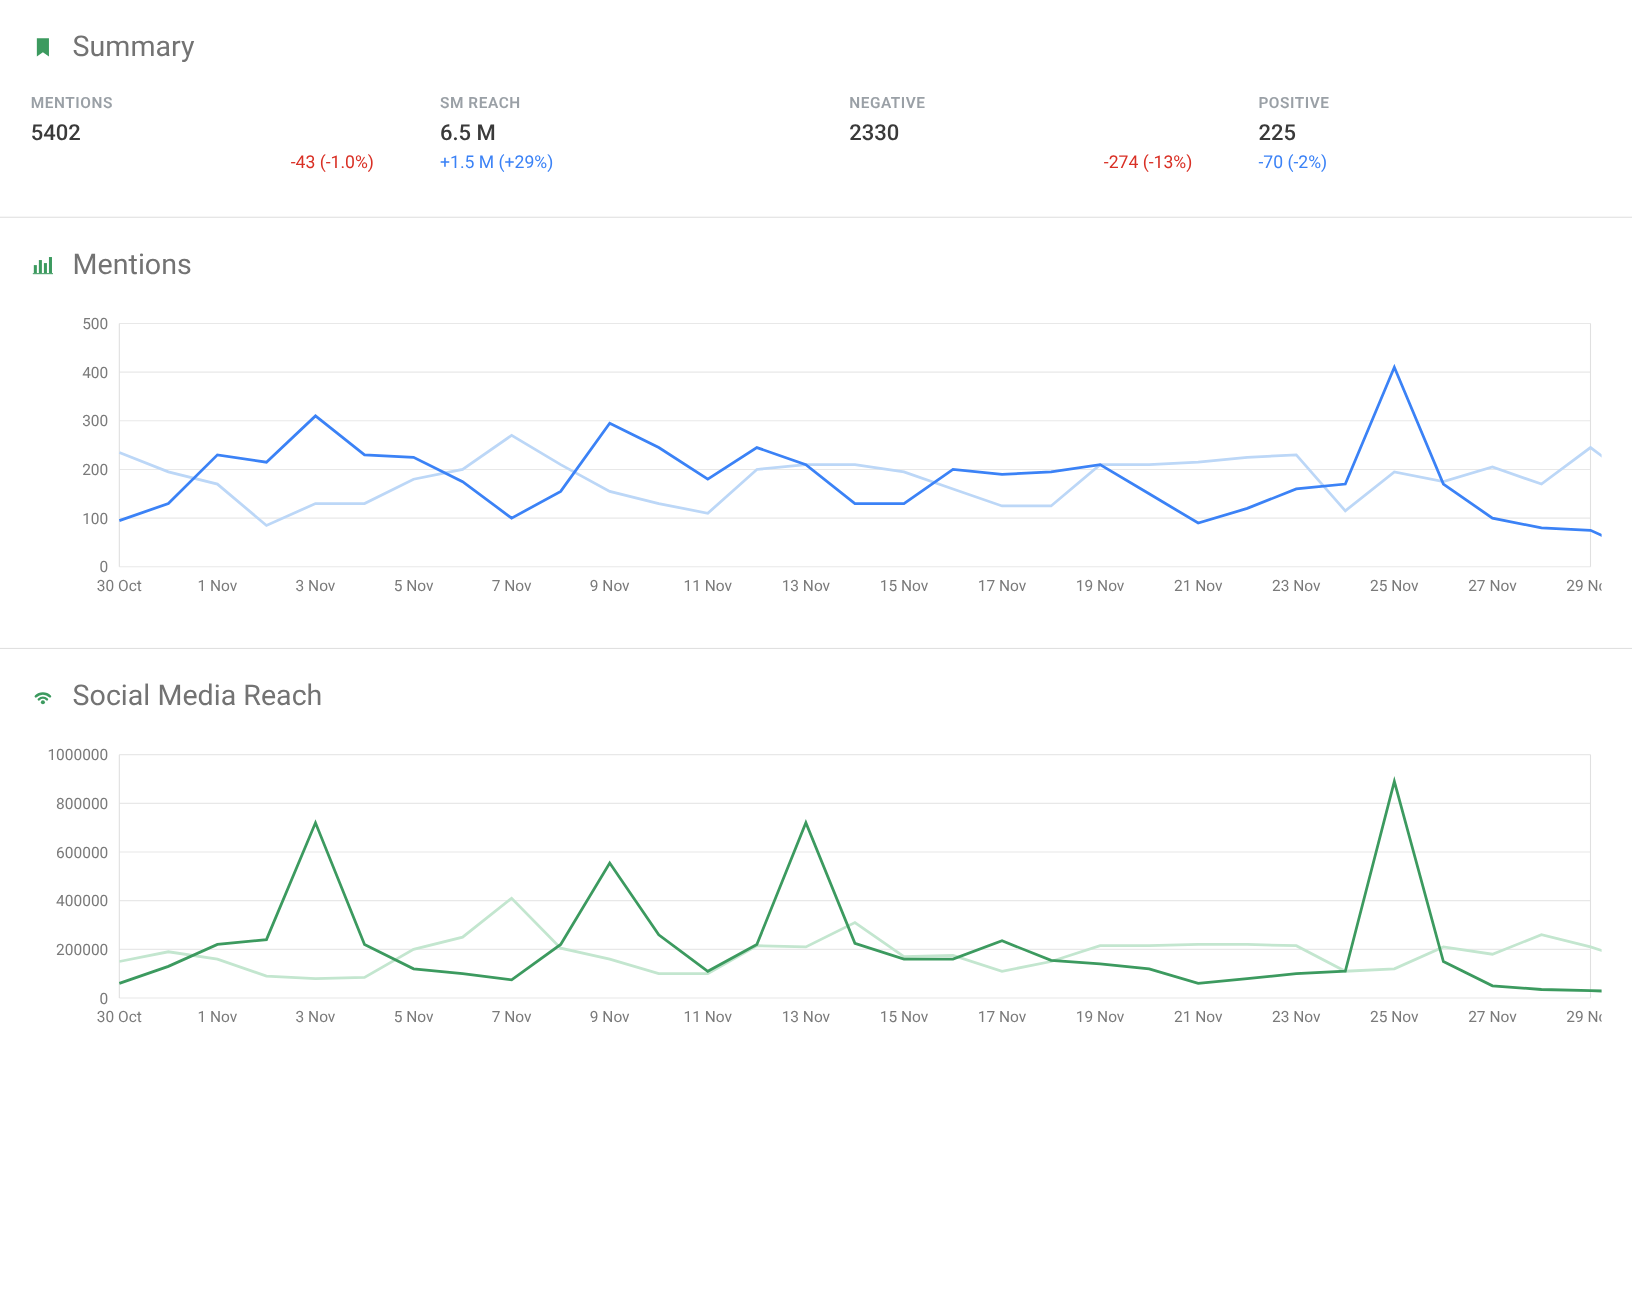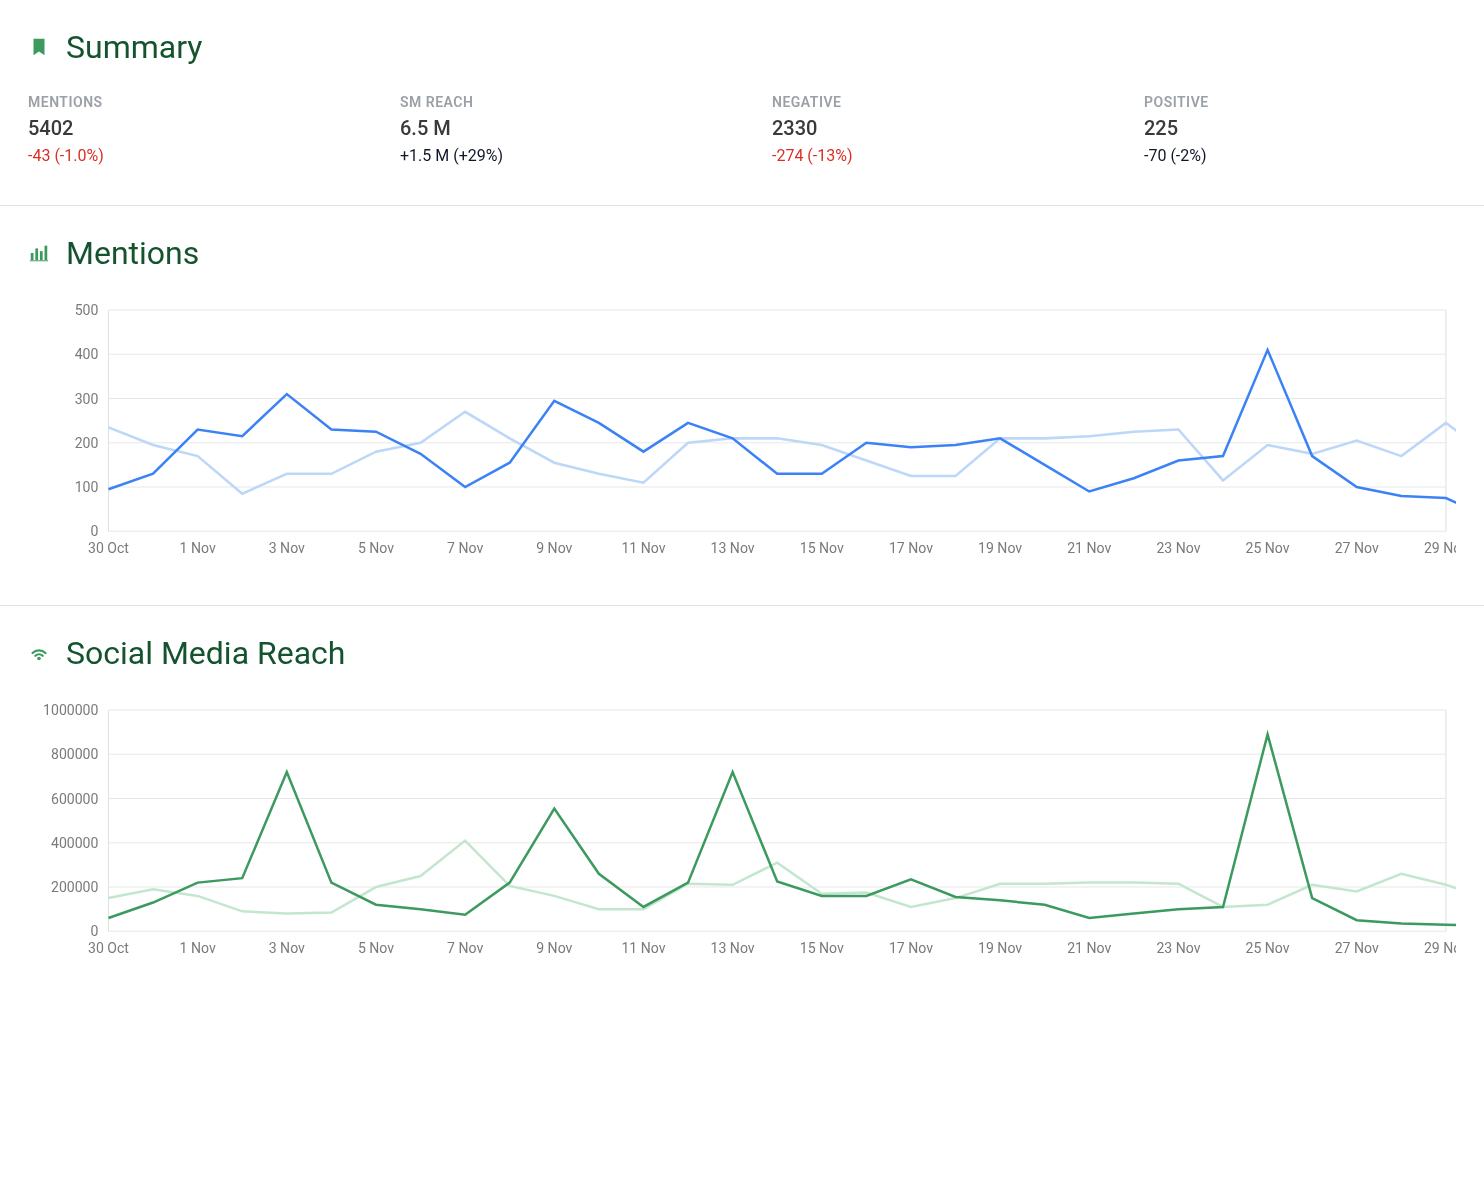--- a/index.html
+++ b/index.html
@@ -12,23 +12,23 @@
   .section {
     padding: 28px 28px 40px 28px;
     border-bottom: 1px solid #e0e0e0;
   }
   .section-header {
     display: flex;
     align-items: center;
     margin-bottom: 28px;
   }
   .section-header h2 {
-    font-size: 32px;
+    font-size: 26px;
     font-weight: 400;
-    color: #14532d;
+    color: #737373;
     margin-left: 16px;
   }
   .icon {
     width: 22px;
     height: 22px;
     display: inline-flex;
     align-items: center;
     justify-content: center;
   }
   .kpi-row {
@@ -48,22 +48,22 @@
   }
   .kpi-value {
     font-size: 20px;
     font-weight: 500;
     color: #3a3a3a;
     margin-bottom: 6px;
   }
   .kpi-delta {
     font-size: 16px;
   }
-  .delta-neg { color: #d93025; }
-  .delta-pos { color: #0f172a; }
+  .delta-neg { color: #d93025; text-align: right; }
+  .delta-pos { color: #3b82f6; }
   .chart-wrap {
     width: 100%;
   }
   svg.chart {
     width: 100%;
     height: auto;
   }
   .grid-line {
     stroke: #e8e8e8;
     stroke-width: 1;

